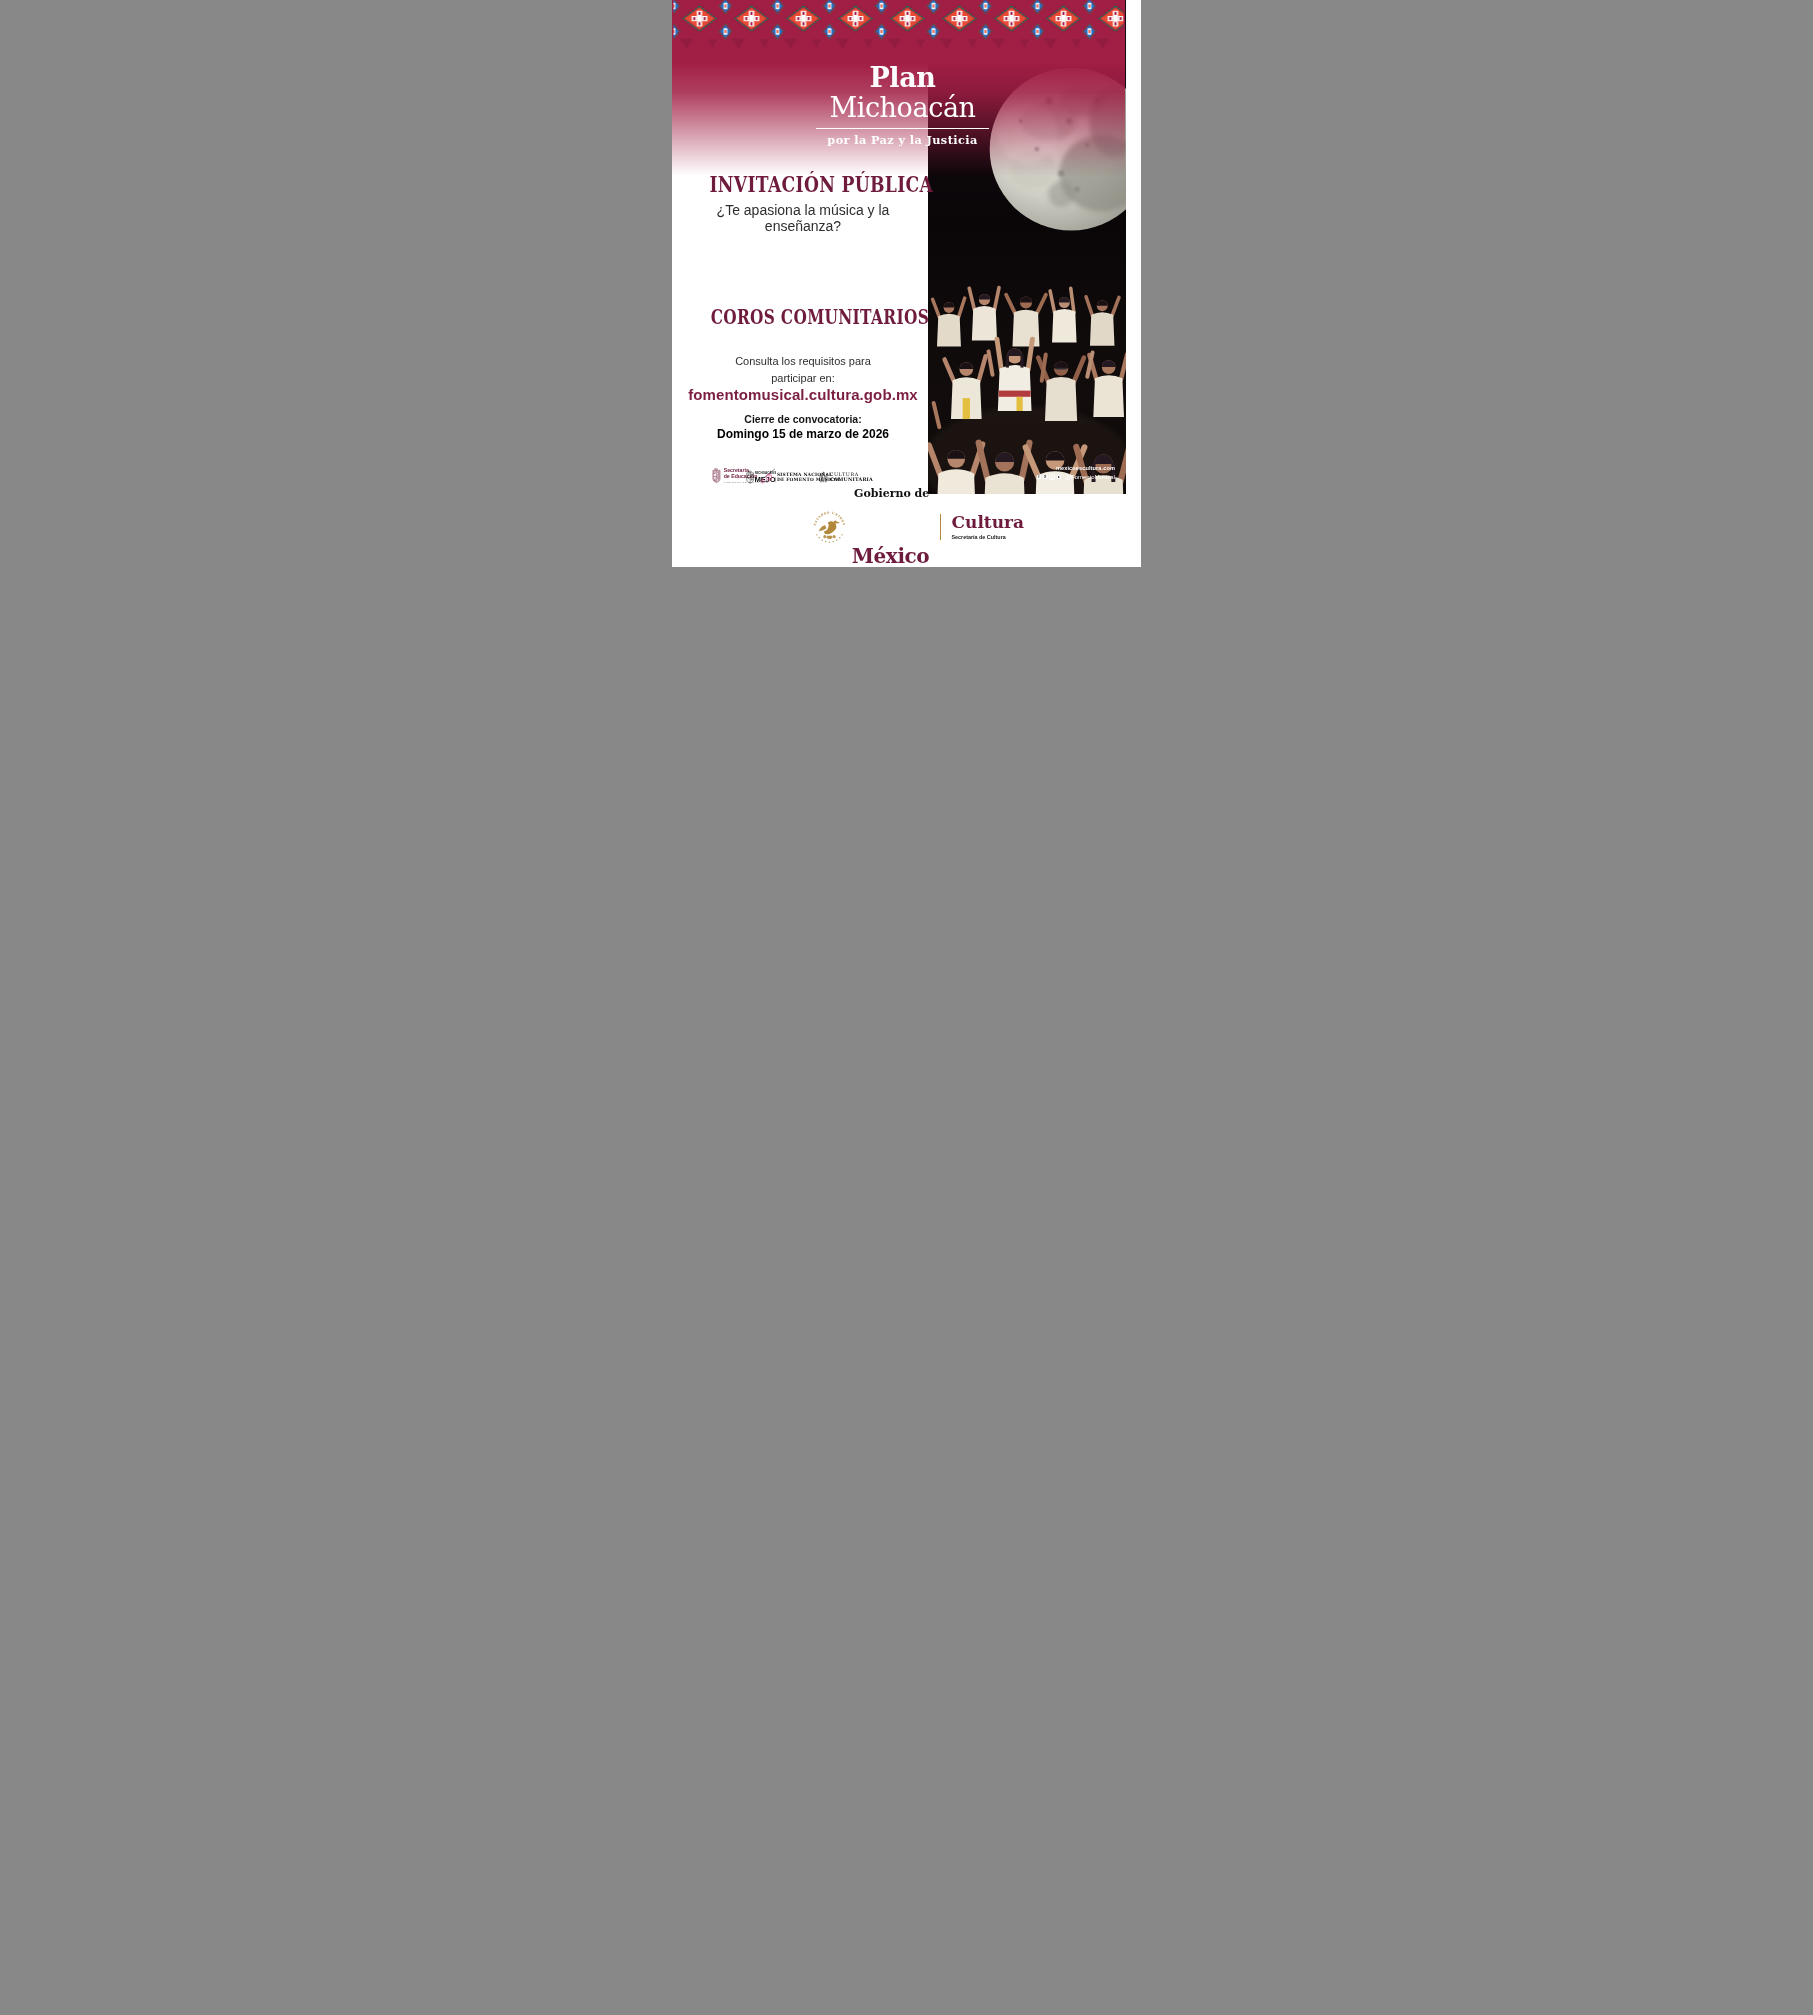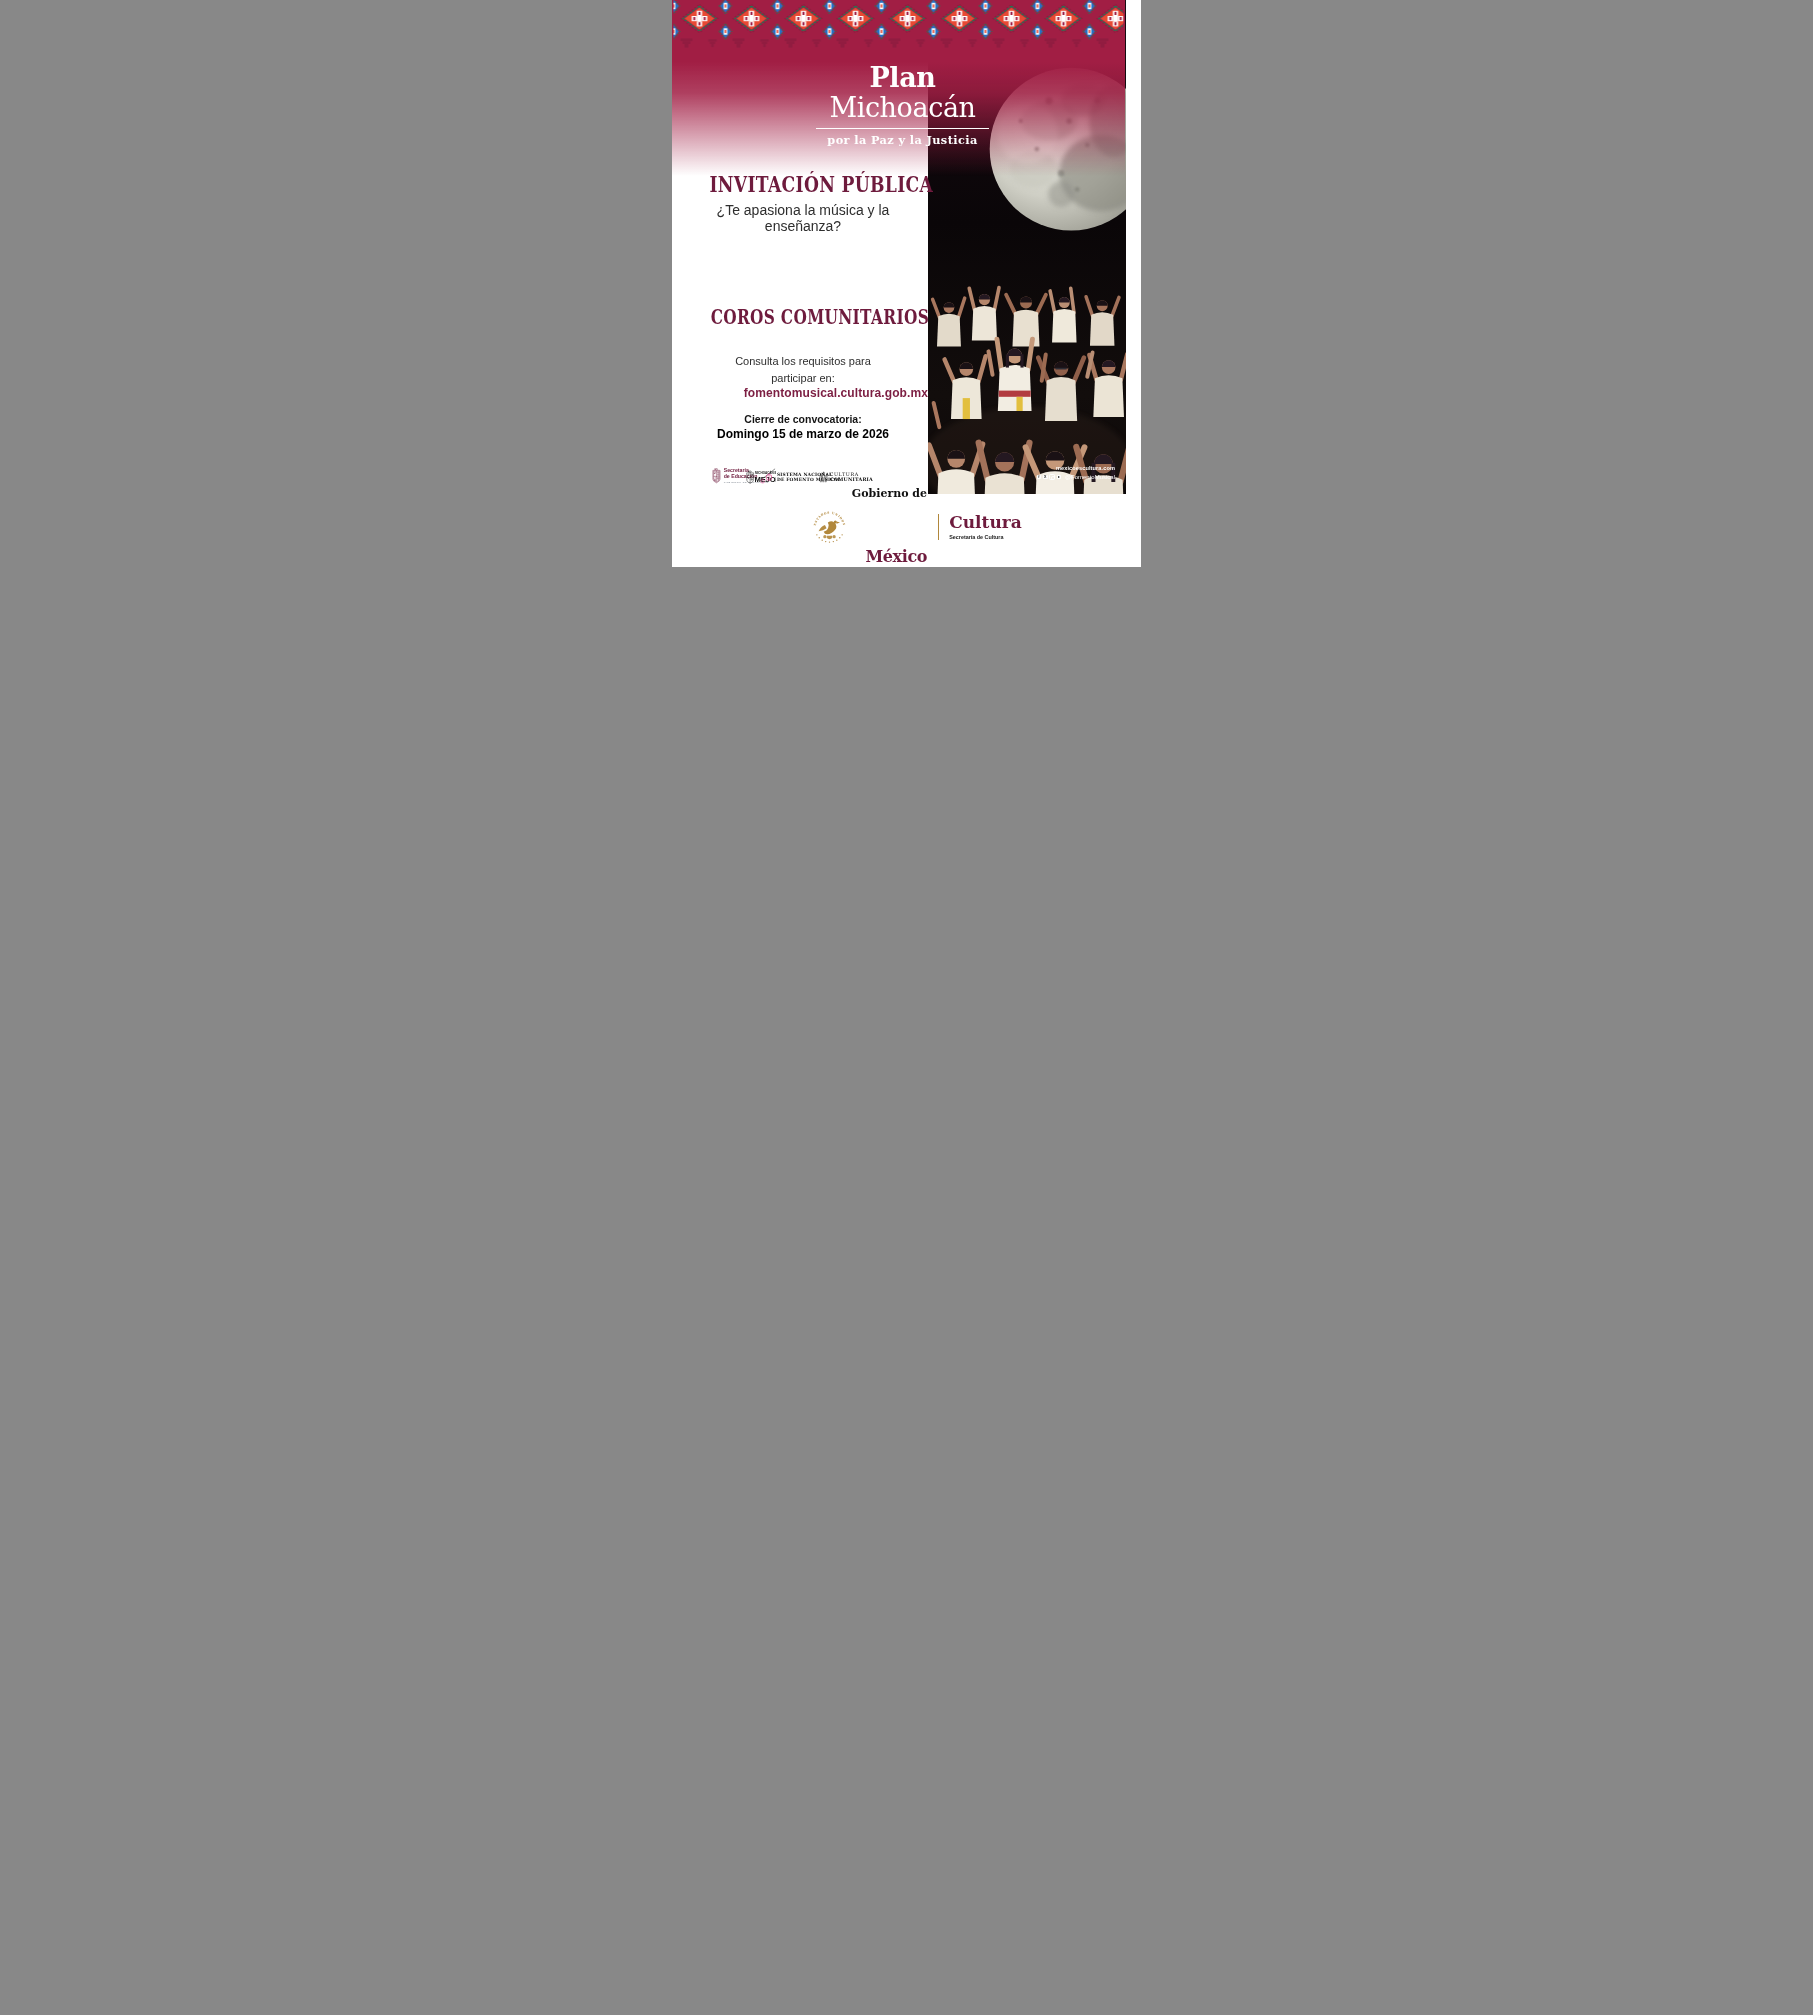--- a/index.html
+++ b/index.html
@@ -27,21 +27,21 @@
   .ltext{position:absolute;left:6px;width:250px;text-align:center;z-index:3;}
   .h-invitacion{top:171px;color:#6E1B3D;}
   .h-invitacion .sq{display:inline-block;transform:scaleX(.78);transform-origin:center;
      font-size:22px;font-weight:bold;letter-spacing:0.4px;white-space:nowrap;}
   .q-line{top:202px;font-size:14px;color:#2E2E2E;}
   .para{top:233px;font-size:12.5px;line-height:18px;color:#2E2E2E;}
   .h-coros{top:305px;color:#6E1B3D;}
   .h-coros .sq{display:inline-block;transform:scaleX(.77);transform-origin:center;
      font-size:20px;font-weight:bold;letter-spacing:0.4px;white-space:nowrap;}
   .cta{top:353px;font-size:11px;line-height:17px;color:#2E2E2E;}
-  .url{top:386px;font-size:12px;font-weight:bold;color:#7C1E42;letter-spacing:0.1px;text-align:right;}
+  .url{top:386px;font-size:15px;font-weight:bold;color:#7C1E42;letter-spacing:0.1px;}
   .deadline-label{top:413px;font-size:10.5px;font-weight:bold;color:#141414;}
   .deadline-date{top:427px;font-size:12px;font-weight:bold;color:#000000;}
 
   
   .logos-row{position:absolute;left:0;top:467px;width:256px;height:22.6px;z-index:3;}
   .logo{position:absolute;display:flex;align-items:center;}
   .l-sed{left:40px;top:0.8px;}
   .l-sed .txt{margin-left:2.8px;}
   .l-sed .t1{font-size:5.2px;font-weight:bold;color:#6E1B3D;line-height:5.6px;}
   .l-sed .t2{font-size:2.4px;letter-spacing:0.6px;color:#8C929C;font-weight:bold;margin-top:1.6px;}
@@ -65,21 +65,21 @@
   .sicon.ig::after{content:"";position:absolute;left:0.9px;top:0.9px;width:1.8px;height:1.8px;
      border:0.5px solid #fff;border-radius:50%;}
   .sicon.yt::after{content:"";position:absolute;left:1.6px;top:1.2px;width:0;height:0;
      border-left:2px solid #111;border-top:1.2px solid transparent;border-bottom:1.2px solid transparent;}
   .credit-handle{margin-left:2px;}
 
   
   .footer{position:absolute;left:140px;top:505px;height:44px;display:flex;align-items:center;z-index:3;}
   .gob-text{margin-left:4.8px;text-align:right;}
   .gob-l1{font-size:11px;font-weight:bold;color:#111;line-height:11.3px;}
-  .gob-l2{font-size:16px;font-weight:bold;color:#6E1B3D;line-height:19.3px;letter-spacing:-0.4px;margin-top:48px;}
+  .gob-l2{font-size:20px;font-weight:bold;color:#6E1B3D;line-height:19.3px;letter-spacing:-0.4px;margin-top:48px;}
   .gold-divider{width:1.2px;height:26px;background:#B1873B;margin:0 10.5px;}
   .cultura-text{text-align:left;}
   .cult-l1{font-size:17px;font-weight:bold;color:#6E1B3D;line-height:17px;}
   .cult-l2{font-size:5.4px;font-weight:bold;color:#1d1d1d;margin-top:2.4px;}
 </style>
 </head>
 <body>
 
 <div class="page">
 

